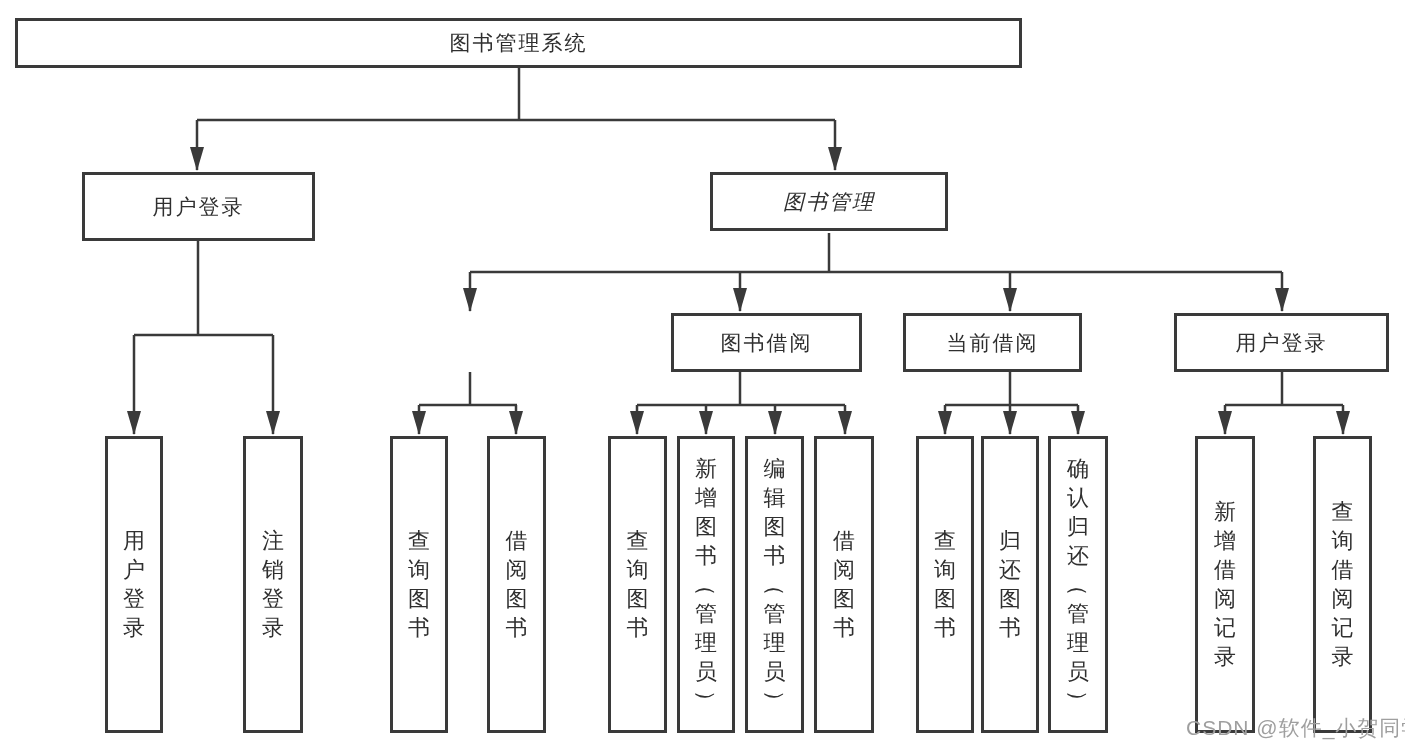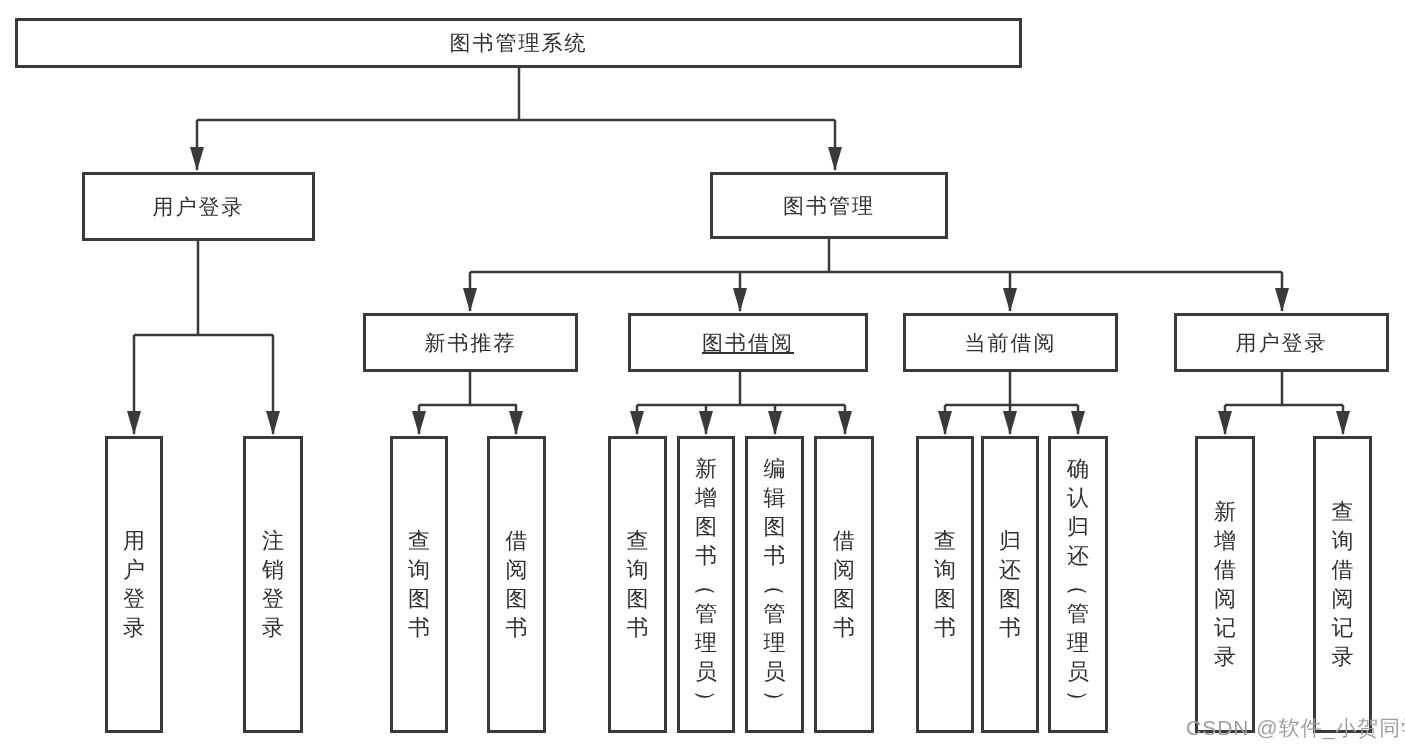--- a/index.html
+++ b/index.html
@@ -34,24 +34,24 @@
     display:flex;align-items:center;justify-content:center;
   }
   .vtext{
     display:flex;flex-direction:column;align-items:center;
     gap:7px;font-size:22px;line-height:1;color:var(--text);
   }
   .vtext span.rot{transform:rotate(90deg);}
   
   .pos-root{left:15px;top:18px;width:1007px;height:50px;}
   .pos-user-login{left:82px;top:172px;width:233px;height:69px;}
-  .pos-book-mgmt{left:710px;top:172px;width:238px;height:67px;}
+  .pos-book-mgmt{left:710px;top:172px;width:238px;height:59px;font-style:italic;}
   .pos-new-books{left:363px;top:313px;width:215px;height:59px;}
-  .pos-book-borrow{left:628px;top:313px;width:240px;height:59px;text-decoration:underline;}
-  .pos-current-borrow{left:903px;top:313px;width:215px;height:59px;}
+  .pos-book-borrow{left:671px;top:313px;width:191px;height:59px;}
+  .pos-current-borrow{left:903px;top:313px;width:179px;height:59px;}
   .pos-borrow-records{left:1174px;top:313px;width:215px;height:59px;}
   .pos-a1{left:105px;top:436px;width:58px;height:297px;}
   .pos-a2{left:243px;top:436px;width:60px;height:297px;}
   .pos-b1{left:390px;top:436px;width:58px;height:297px;}
   .pos-b2{left:487px;top:436px;width:59px;height:297px;}
   .pos-c1{left:608px;top:436px;width:59px;height:297px;}
   .pos-c2{left:677px;top:436px;width:58px;height:297px;}
   .pos-c3{left:745px;top:436px;width:59px;height:297px;}
   .pos-c4{left:814px;top:436px;width:60px;height:297px;}
   .pos-d1{left:916px;top:436px;width:58px;height:297px;}
@@ -116,21 +116,20 @@
     <line x1="1225" y1="405" x2="1343" y2="405"></line>
     <line x1="1225" y1="405" x2="1225" y2="434" marker-end="url(#arrow)"></line>
     <line x1="1343" y1="405" x2="1343" y2="434" marker-end="url(#arrow)"></line>
   </svg>
 
   <div class="box hbox pos-root">图书管理系统</div>
 
   <div class="box hbox pos-user-login">用户登录</div>
   <div class="box hbox pos-book-mgmt">图书管理</div>
 
-  <div class="box hbox pos-new-books">新书推荐</div>
   <div class="box hbox pos-book-borrow">图书借阅</div>
   <div class="box hbox pos-current-borrow">当前借阅</div>
   <div class="box hbox pos-borrow-records">用户登录</div>
 
   <div class="box vbox vtext pos-a1">
       <span>用</span>
       <span>户</span>
       <span>登</span>
       <span>录</span>
     </div>

